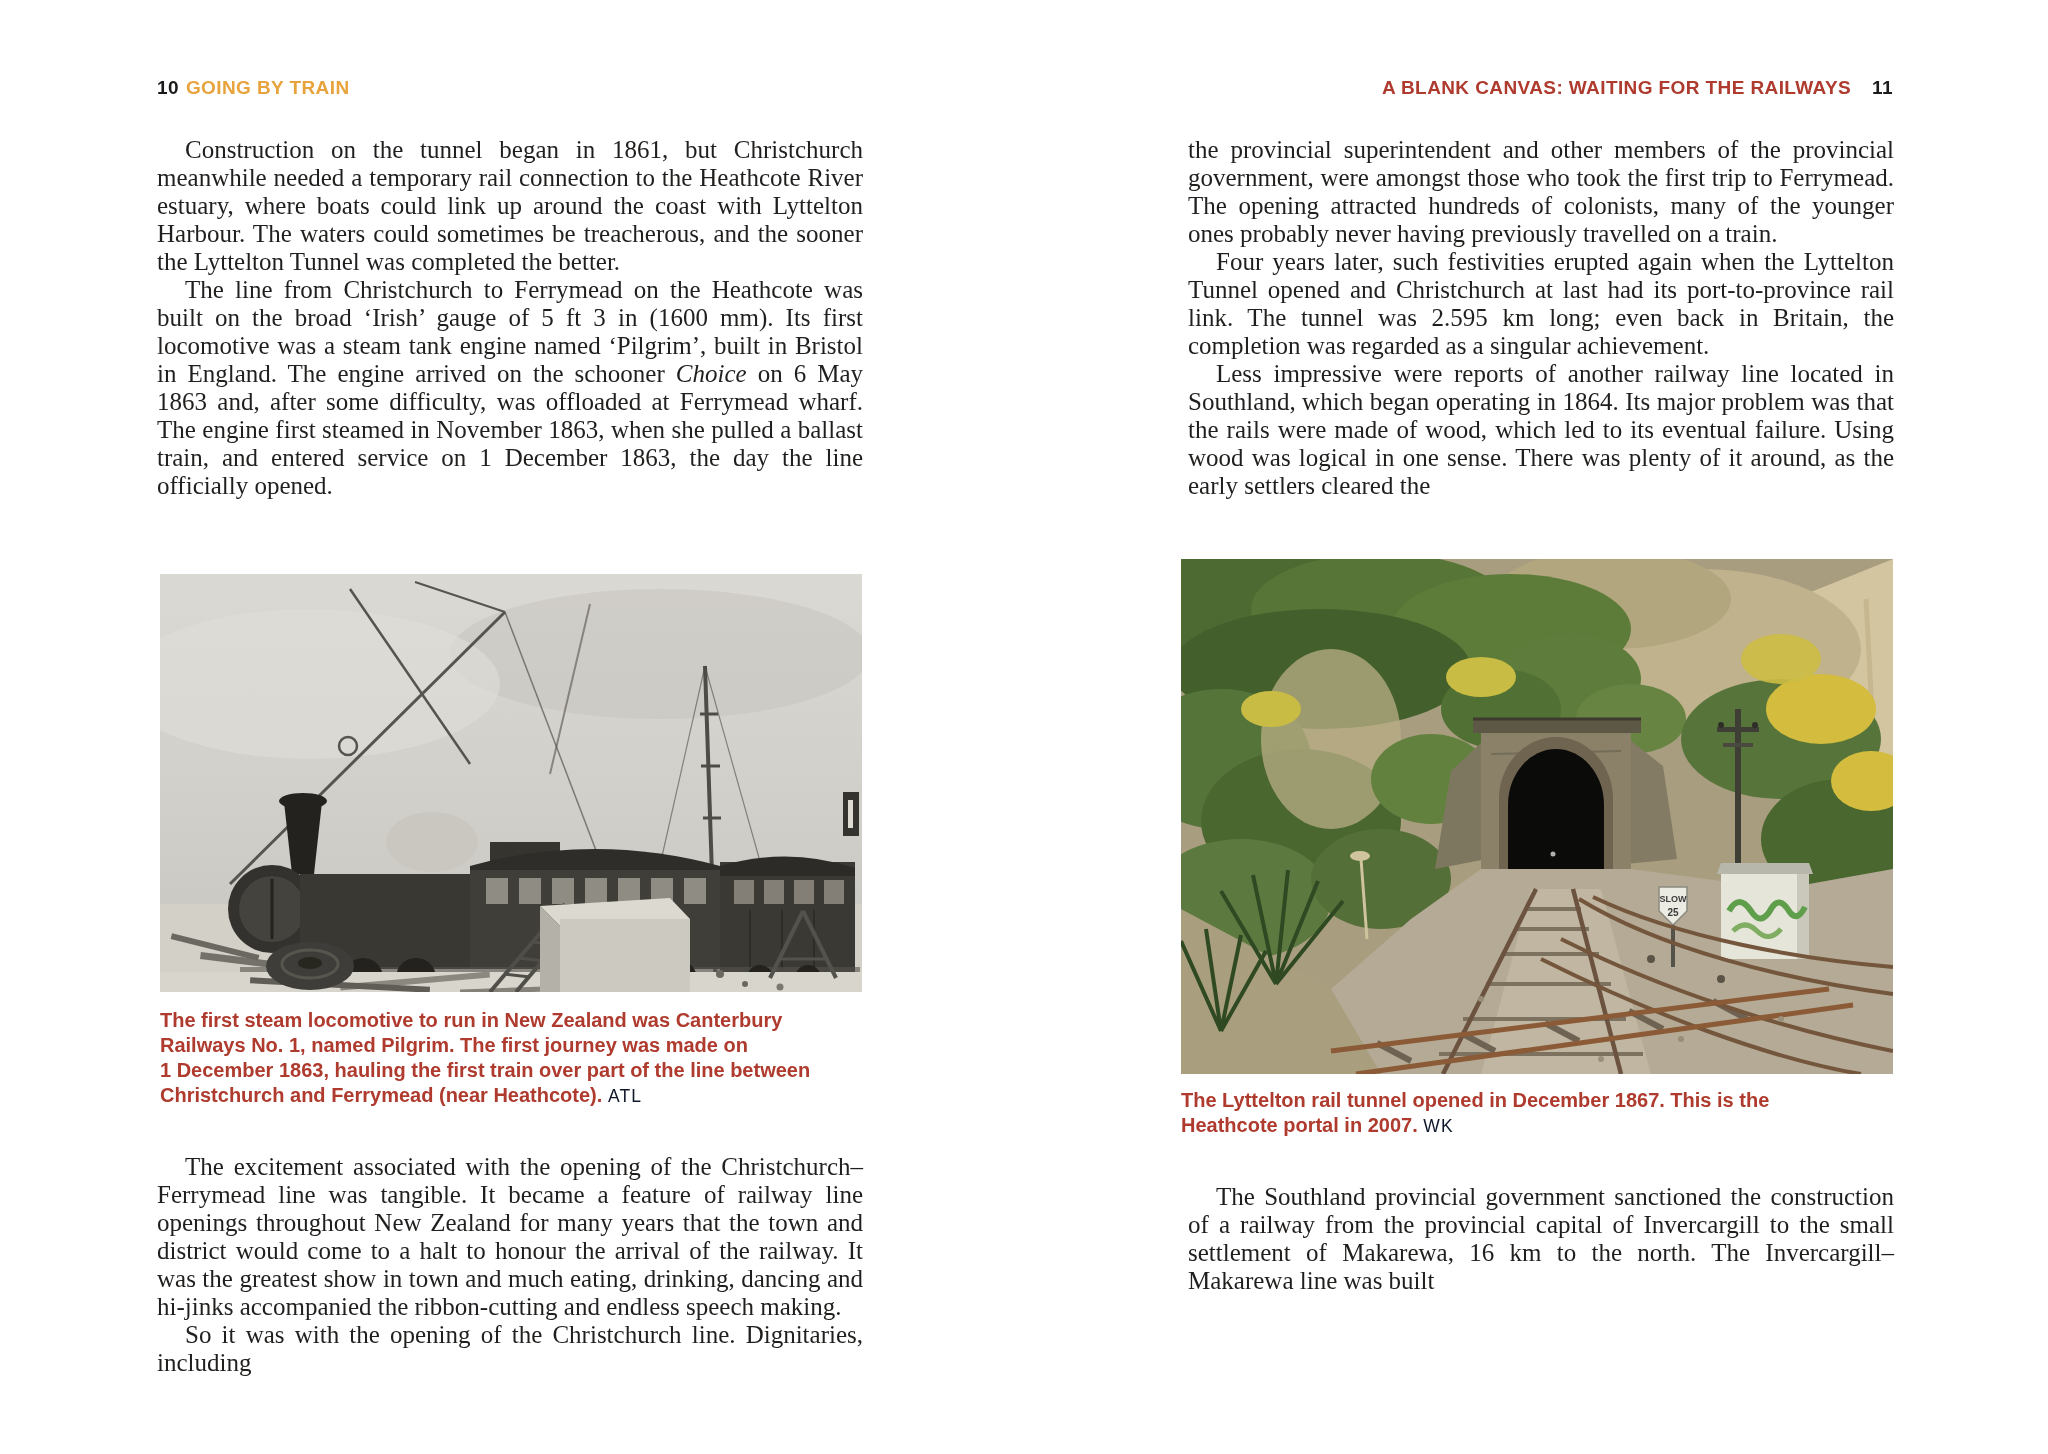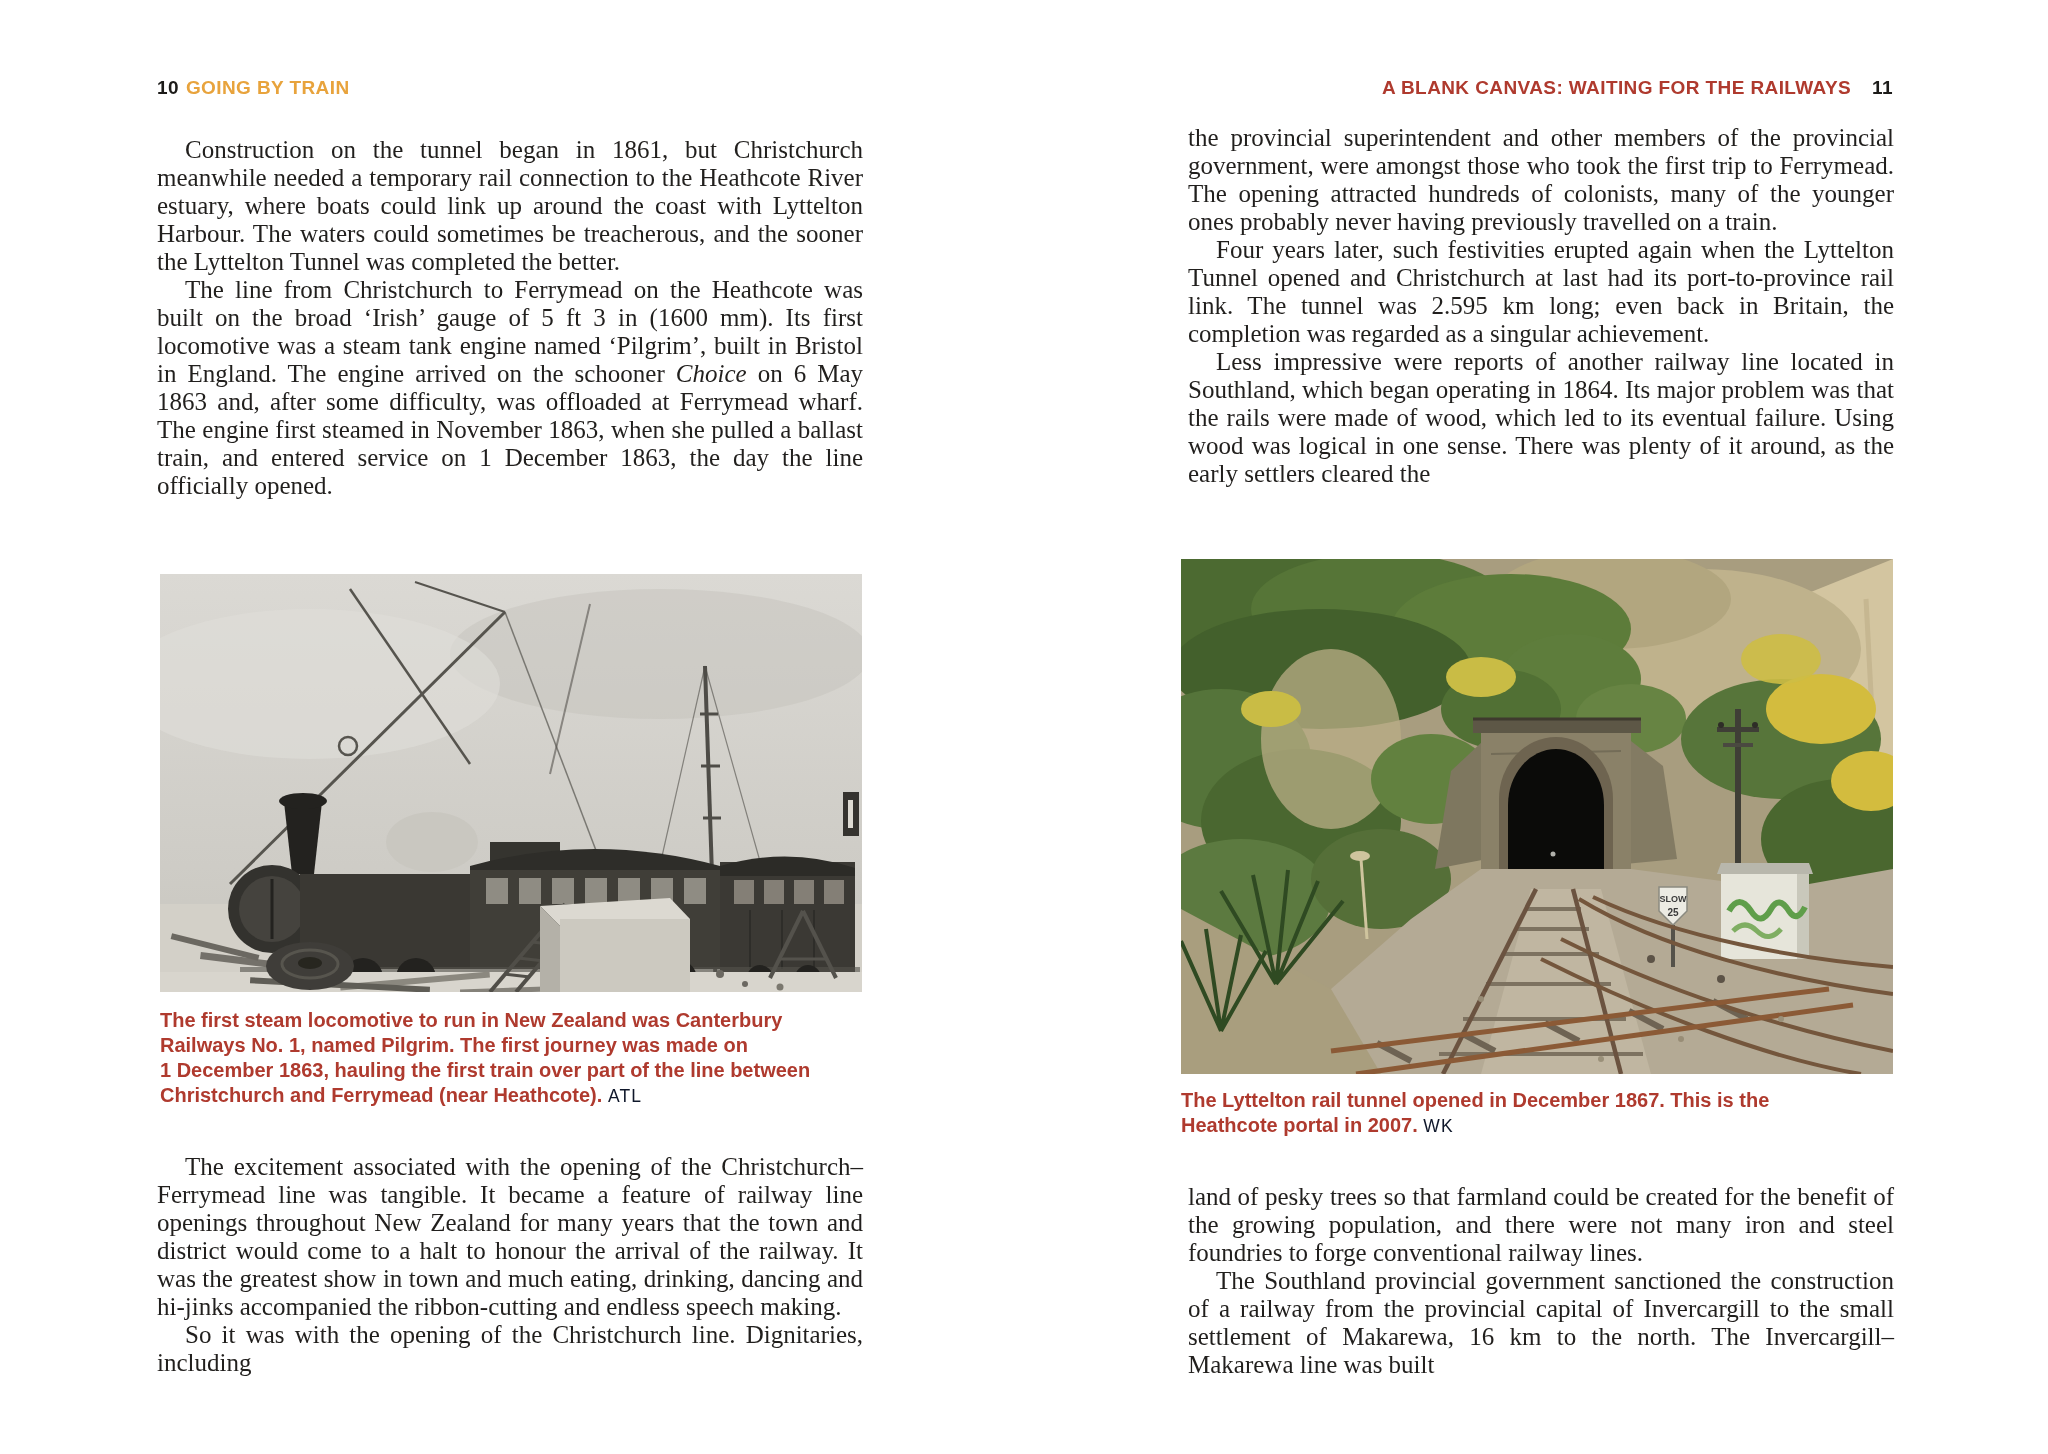--- a/index.html
+++ b/index.html
@@ -158,21 +158,21 @@
 
   <div class="body-text" style="left:157px;top:1153px;">
     <p class="indent">The excitement associated with the opening of the Christchurch–Ferrymead line was tangible. It became a feature of railway line openings throughout New Zealand for many years that the town and district would come to a halt to honour the arrival of the railway. It was the greatest show in town and much eating, drinking, dancing and hi-jinks accompanied the ribbon-cutting and endless speech making.</p>
     <p class="indent">So it was with the opening of the Christchurch line. Dignitaries, including</p>
   </div>
 
   <div class="page-header hdr-right">
     <span class="hdr-title">A BLANK CANVAS: WAITING FOR THE RAILWAYS</span><span class="hdr-num">11</span>
   </div>
 
-  <div class="body-text" style="left:1188px;top:124px;">
+  <div class="body-text" style="left:1188px;top:136px;">
     <p>the provincial superintendent and other members of the provincial government, were amongst those who took the first trip to Ferrymead. The opening attracted hundreds of colonists, many of the younger ones probably never having previously travelled on a train.</p>
     <p class="indent">Four years later, such festivities erupted again when the Lyttelton Tunnel opened and Christchurch at last had its port-to-province rail link. The tunnel was 2.595 km long; even back in Britain, the completion was regarded as a singular achievement.</p>
     <p class="indent">Less impressive were reports of another railway line located in Southland, which began operating in 1864. Its major problem was that the rails were made of wood, which led to its eventual failure. Using wood was logical in one sense. There was plenty of it around, as the early settlers cleared the</p>
   </div>
 
   <svg class="photo" style="left:1181px;top:559px;" width="712" height="515" viewBox="0 0 712 515" preserveAspectRatio="none">
     <rect x="0" y="0" width="712" height="515" fill="#a89d7f"></rect>
 
     <polygon points="600,45 712,0 712,260 640,230" fill="#d3c5a0"></polygon>
     <line x1="650" y1="60" x2="660" y2="210" stroke="#bfb08a" stroke-width="4"></line>
@@ -287,17 +287,16 @@
         <circle cx="420" cy="500" r="3" fill="#9a9079"></circle>
     </g>
   </svg>
 
   <div class="caption" style="left:1181px;top:1088px;">
     <span class="cap-line">The Lyttelton rail tunnel opened in December 1867. This is the</span>
     <span class="cap-last"><span class="cap-text">Heathcote portal in 2007.</span> <span class="credit">WK</span></span>
   </div>
 
   <div class="body-text" style="left:1188px;top:1183px;">
-    <p>land of pesky trees so that farmland could be created for the benefit of the growing population, and there were not many iron and steel foundries to forge conventional railway lines.</p>
     <p class="indent">The Southland provincial government sanctioned the construction of a railway from the provincial capital of Invercargill to the small settlement of Makarewa, 16 km to the north. The Invercargill–Makarewa line was built</p>
   </div>
 
 </div>
 
 </body></html>

